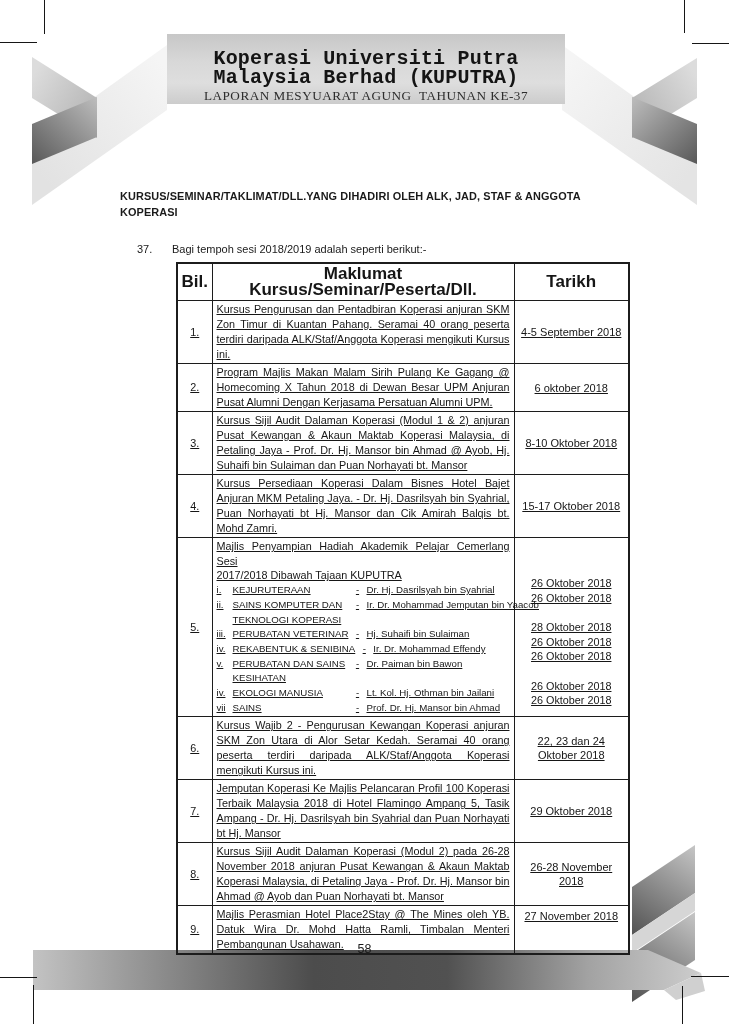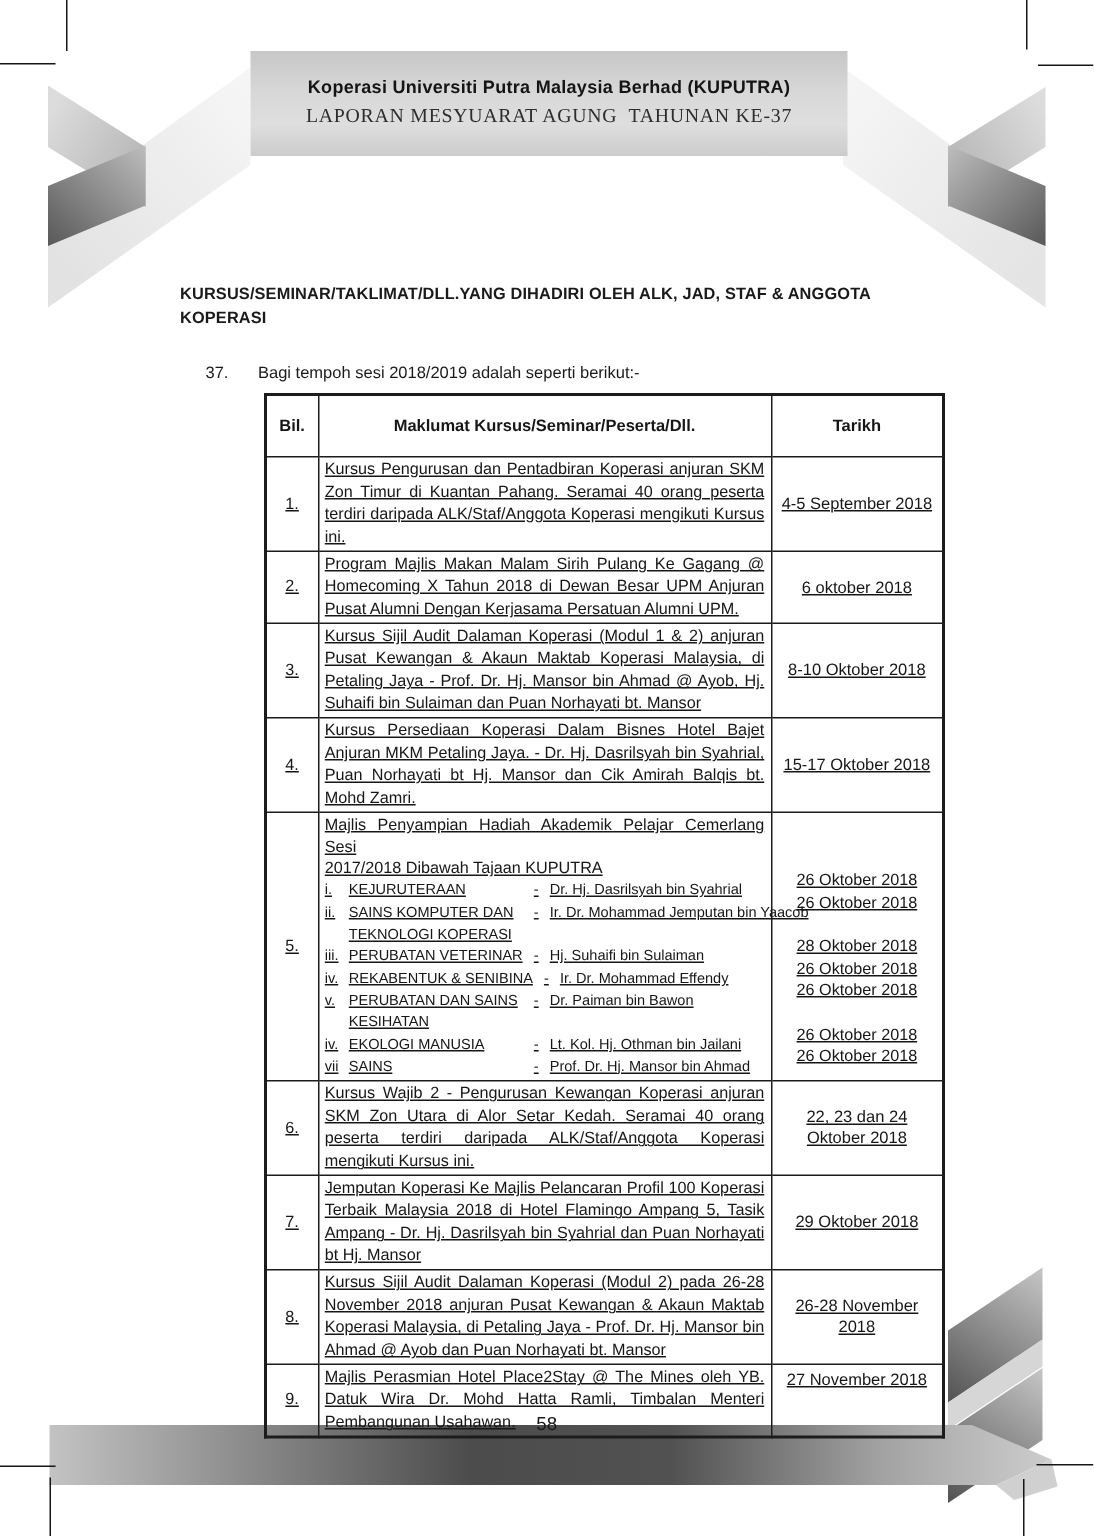--- a/index.html
+++ b/index.html
@@ -9,22 +9,22 @@
   }
   
   .decor-svg{position:absolute;left:0;top:0;z-index:0;}
   
   .banner{
     position:absolute;left:167px;top:34px;width:398px;height:70px;z-index:1;
     background:linear-gradient(180deg,#c7c7c7 0%,#d8d8d8 40%,#dedede 70%,#cccccc 100%);
     text-align:center;
   }
   .banner .org{
-    font-family:Liberation Sans, sans-serif;font-weight:bold;
-    font-size:12px;margin-top:15px;letter-spacing:0.2px;color:#141414;line-height:19px;
+    font-family:Liberation Mono, monospace;font-weight:bold;
+    font-size:20px;margin-top:15px;letter-spacing:0.2px;color:#141414;line-height:19px;
   }
   .banner .sub{
     font-family:"Liberation Serif","DejaVu Serif",serif;font-size:13.2px;
     color:#2d2d2d;letter-spacing:0.5px;margin-top:1px;white-space:pre-wrap;line-height:16px;
   }
   
   .mark{position:absolute;background:#161616;z-index:2;}
   
   .section-heading{
     position:absolute;left:120px;top:189px;width:492px;z-index:2;
@@ -33,21 +33,21 @@
   .para{position:absolute;left:137px;top:243px;z-index:2;display:flex;font-size:11px;}
   .para .num{flex:0 0 35px;}
   
   table.course{
     position:absolute;left:176px;top:262px;width:452px;z-index:2;
     border-collapse:collapse;table-layout:fixed;
     font-size:10.8px;line-height:15px;color:#161616;
   }
   table.course,table.course th,table.course td{border:1px solid #1c1c1c;}
   table.course{border-width:2px;}
-  table.course th{font-size:11px;padding:12px 2px;text-align:center;line-height:16px;}
+  table.course th{font-size:17px;padding:2px 2px;text-align:center;line-height:16px;}
   table.course td{padding:1px 4px;vertical-align:middle;text-decoration:underline;}
   td.bil{text-align:center;}
   td.mak{text-align:justify;}
   td.tar{text-align:center;font-size:11px;padding:1px 2px;line-height:14px;}
   tr.tar-top td.tar{vertical-align:top;padding-top:3px;}
   
   td.mak5{vertical-align:top;line-height:14.7px;padding:2px 4px;}
   .intro1{text-align:justify;text-align-last:justify;}
   .sub-line{display:flex;white-space:nowrap;font-size:9.7px;}
   .sub-num{flex:0 0 16px;}

